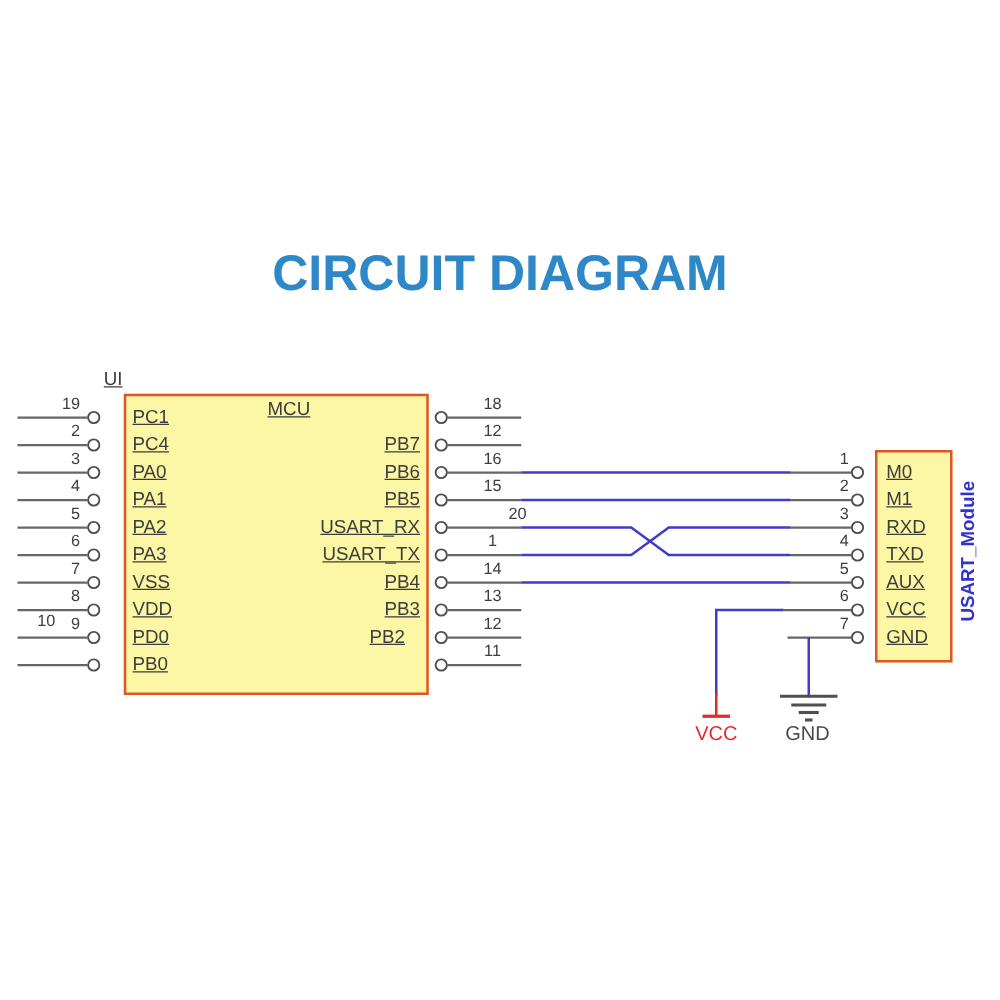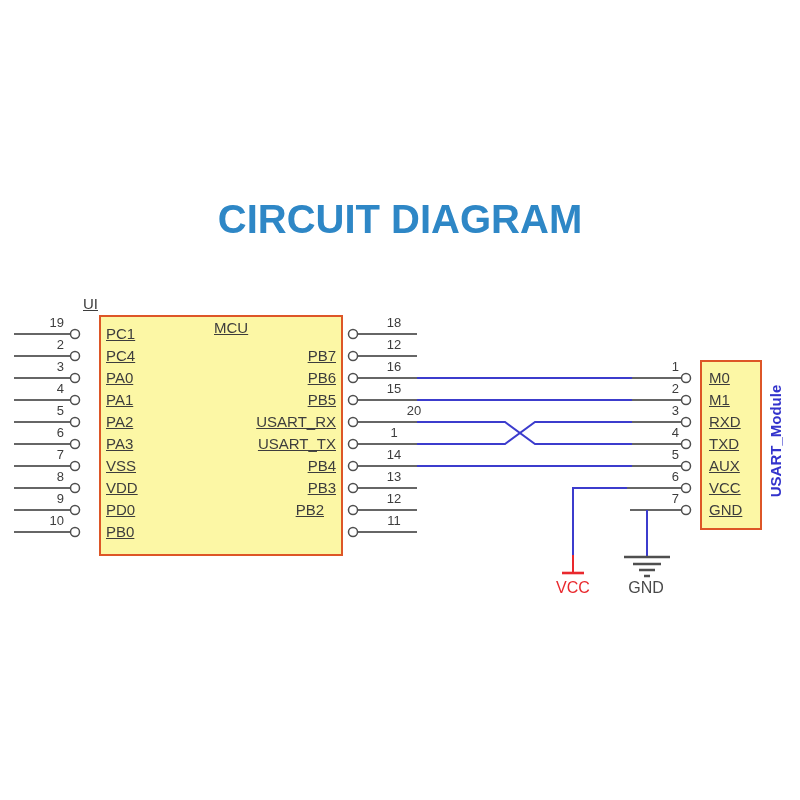--- a/index.html
+++ b/index.html
@@ -151,21 +151,21 @@
 
   <div class="num ra" style="left:10px;top:315px;">19</div>
   <div class="num ra" style="left:10px;top:337px;">2</div>
   <div class="num ra" style="left:10px;top:359px;">3</div>
   <div class="num ra" style="left:10px;top:381px;">4</div>
   <div class="num ra" style="left:10px;top:403px;">5</div>
   <div class="num ra" style="left:10px;top:425px;">6</div>
   <div class="num ra" style="left:10px;top:447px;">7</div>
   <div class="num ra" style="left:10px;top:469px;">8</div>
   <div class="num ra" style="left:10px;top:491px;">9</div>
-  <div class="num ra" style="left:10px;top:513px;">10</div>
+  <div class="num ra" style="left:10px;top:489px;text-align:center;">10</div>
 
   <div class="lbl" style="left:106px;top:326px;text-align:center;">PC1</div>
   <div class="lbl" style="left:106px;top:348px;">PC4</div>
   <div class="lbl" style="left:106px;top:370px;">PA0</div>
   <div class="lbl" style="left:106px;top:392px;">PA1</div>
   <div class="lbl" style="left:106px;top:414px;">PA2</div>
   <div class="lbl" style="left:106px;top:436px;">PA3</div>
   <div class="lbl" style="left:106px;top:458px;">VSS</div>
   <div class="lbl" style="left:106px;top:480px;">VDD</div>
   <div class="lbl" style="left:106px;top:502px;">PD0</div>

